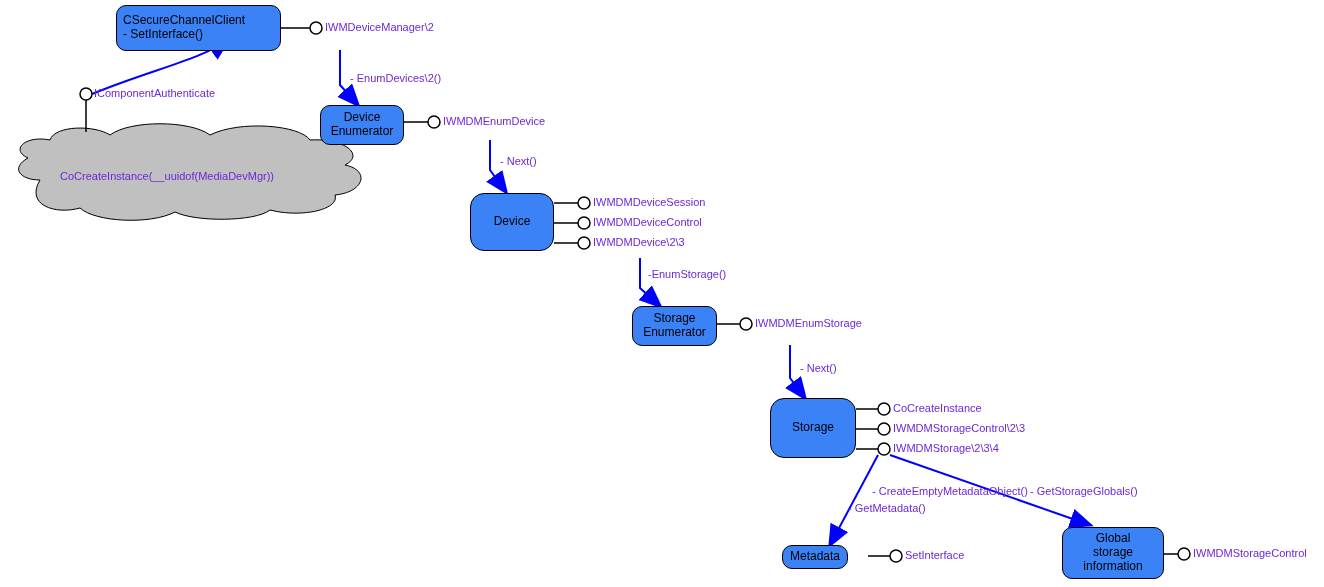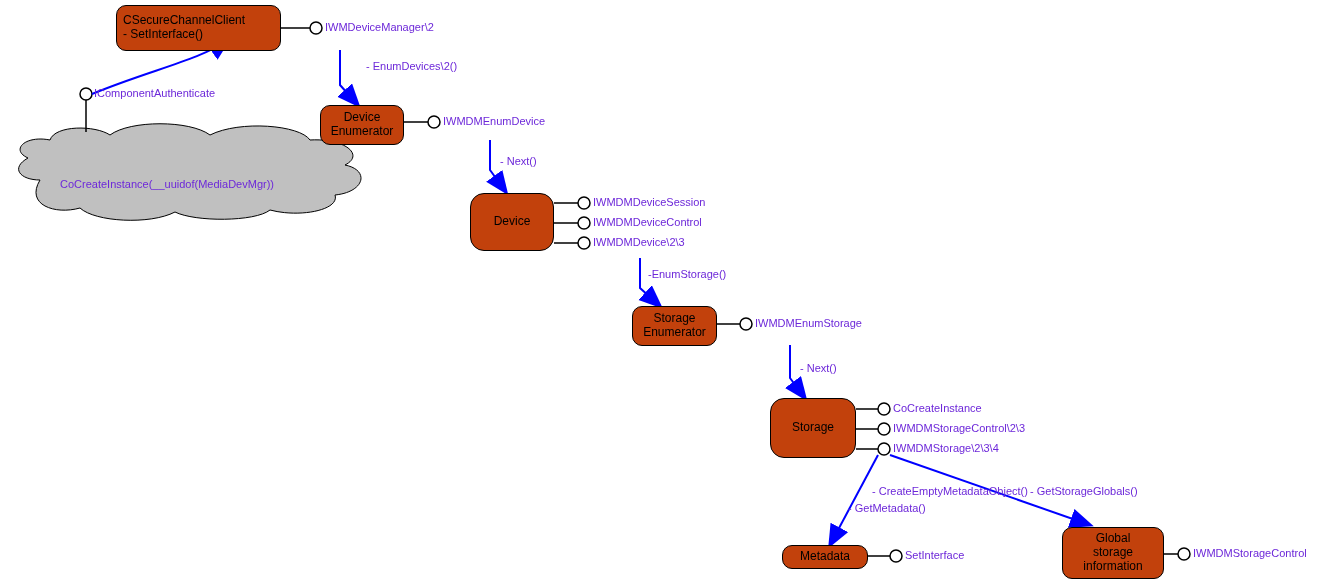--- a/index.html
+++ b/index.html
@@ -9,21 +9,21 @@
     font-family: Arial, Helvetica, sans-serif;
     font-size: 12px;
     color: #000;
     width: 1324px;
     height: 587px;
     position: relative;
   }
   svg { display: block; }
   .node-box {
     position: absolute;
-    background: #c2410c;
+    background: #3b82f6;
     border: 1px solid #000;
     border-radius: 10px;
     text-align: center;
     display: flex;
     flex-direction: column;
     justify-content: center;
     align-items: center;
     padding: 4px 6px;
     box-sizing: border-box;
     line-height: 1.15;
@@ -132,21 +132,21 @@
     <line x1="1156" y1="554" x2="1178" y2="554" stroke="#000" stroke-width="1.5"></line>
     <circle cx="1184" cy="554" r="6" fill="#fff" stroke="#000" stroke-width="1.5"></circle>
   </g>
 </svg>
 
 <div class="node-box left-align" style="left:116px; top:5px; width:165px; height:46px;">
   <span>CSecureChannelClient</span>
   <span>- SetInterface()</span>
 </div>
 
-<div class="iface-label" style="left:60px; top:170px;margin-top:8px;">
+<div class="iface-label" style="left:60px; top:170px;">
   <span>CoCreateInstance(__uuidof(MediaDevMgr))</span>
 </div>
 
 <div class="node-box" style="left:320px; top:105px; width:84px; height:40px;">
   <span>Device</span>
   <span>Enumerator</span>
 </div>
 
 <div class="node-box" style="left:470px; top:193px; width:84px; height:58px; border-radius:14px;">
   <span>Device</span>
@@ -154,21 +154,21 @@
 
 <div class="node-box" style="left:632px; top:306px; width:85px; height:40px;">
   <span>Storage</span>
   <span>Enumerator</span>
 </div>
 
 <div class="node-box" style="left:770px; top:398px; width:86px; height:60px; border-radius:14px;">
   <span>Storage</span>
 </div>
 
-<div class="node-box" style="left:782px; top:545px; width:86px; height:24px;">
+<div class="node-box" style="left:782px; top:545px; width:66px; height:24px;">
   <span>Metadata</span>
 </div>
 
 <div class="node-box" style="left:1062px; top:527px; width:102px; height:52px;">
   <span>Global</span>
   <span>storage</span>
   <span>information</span>
 </div>
 
 <span class="iface-label" style="left:94px; top:87px;">IComponentAuthenticate</span>
@@ -184,21 +184,21 @@
 <span class="iface-label" style="left:755px; top:317px;">IWMDMEnumStorage</span>
 
 <span class="iface-label" style="left:893px; top:402px;">CoCreateInstance</span>
 <span class="iface-label" style="left:893px; top:422px;">IWMDMStorageControl\2\3</span>
 <span class="iface-label" style="left:893px; top:442px;">IWMDMStorage\2\3\4</span>
 
 <span class="iface-label" style="left:905px; top:549px;">SetInterface</span>
 
 <span class="iface-label" style="left:1193px; top:547px;">IWMDMStorageControl</span>
 
-<span class="edge-label" style="left:350px; top:60px;margin-left:16px;">- EnumDevices\2()</span>
+<span class="edge-label" style="left:350px; top:72px;">- EnumDevices\2()</span>
 
 <span class="edge-label" style="left:500px; top:155px;">- Next()</span>
 
 <span class="edge-label" style="left:648px; top:268px;">-EnumStorage()</span>
 
 <span class="edge-label" style="left:800px; top:362px;">- Next()</span>
 
 <span class="edge-label" style="left:872px; top:485px;">- CreateEmptyMetadataObject()</span>
 
 <span class="edge-label" style="left:848px; top:502px;">- GetMetadata()</span>

